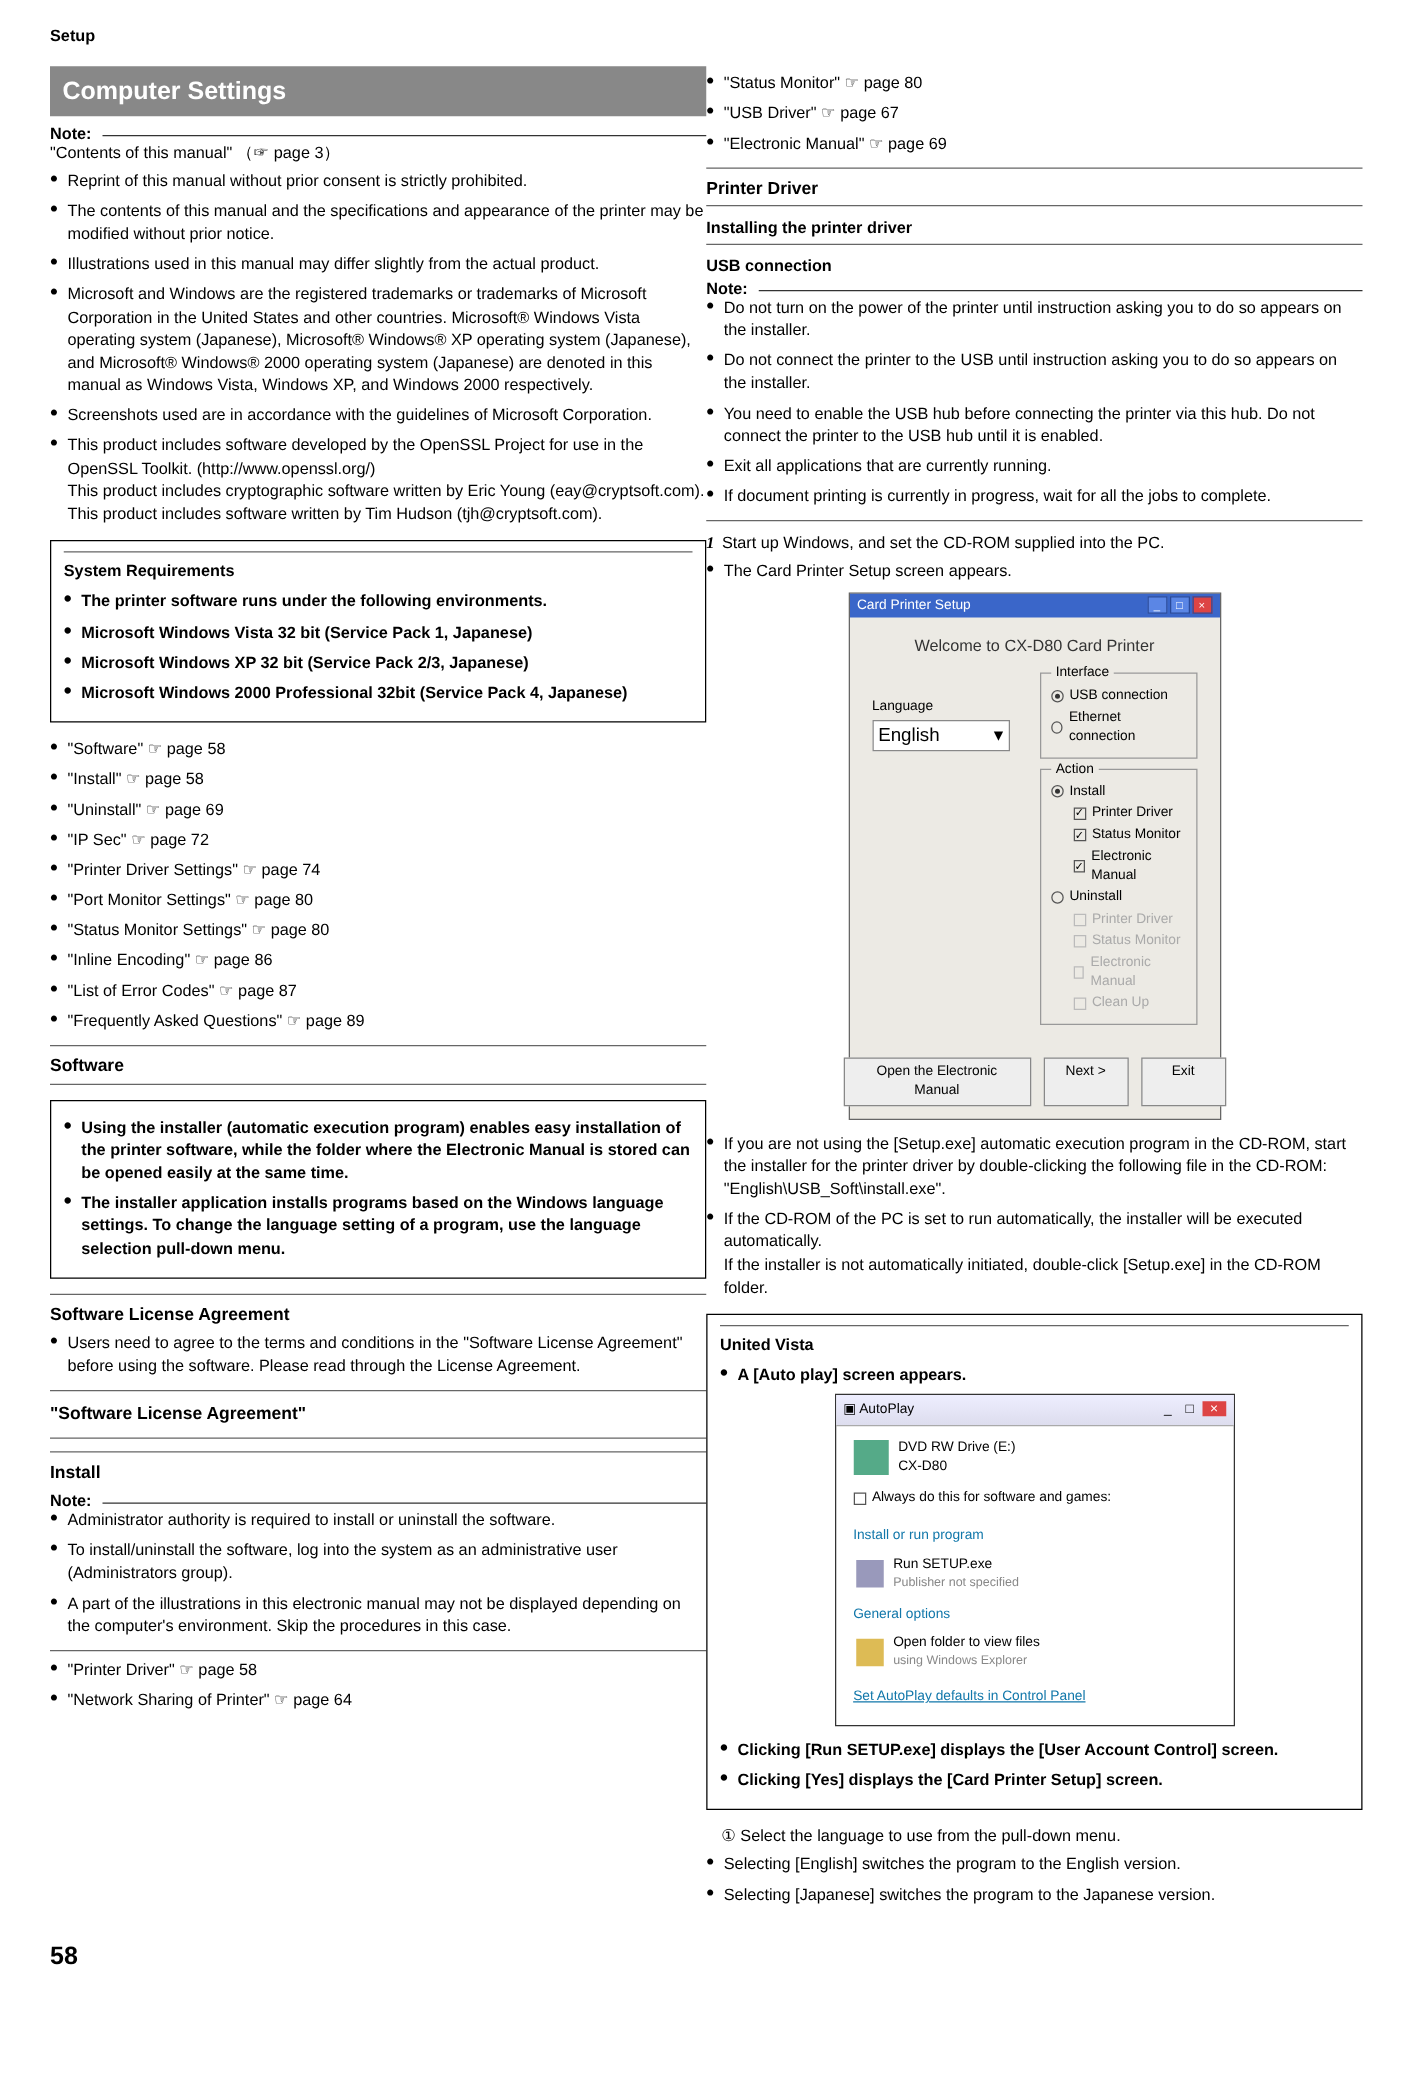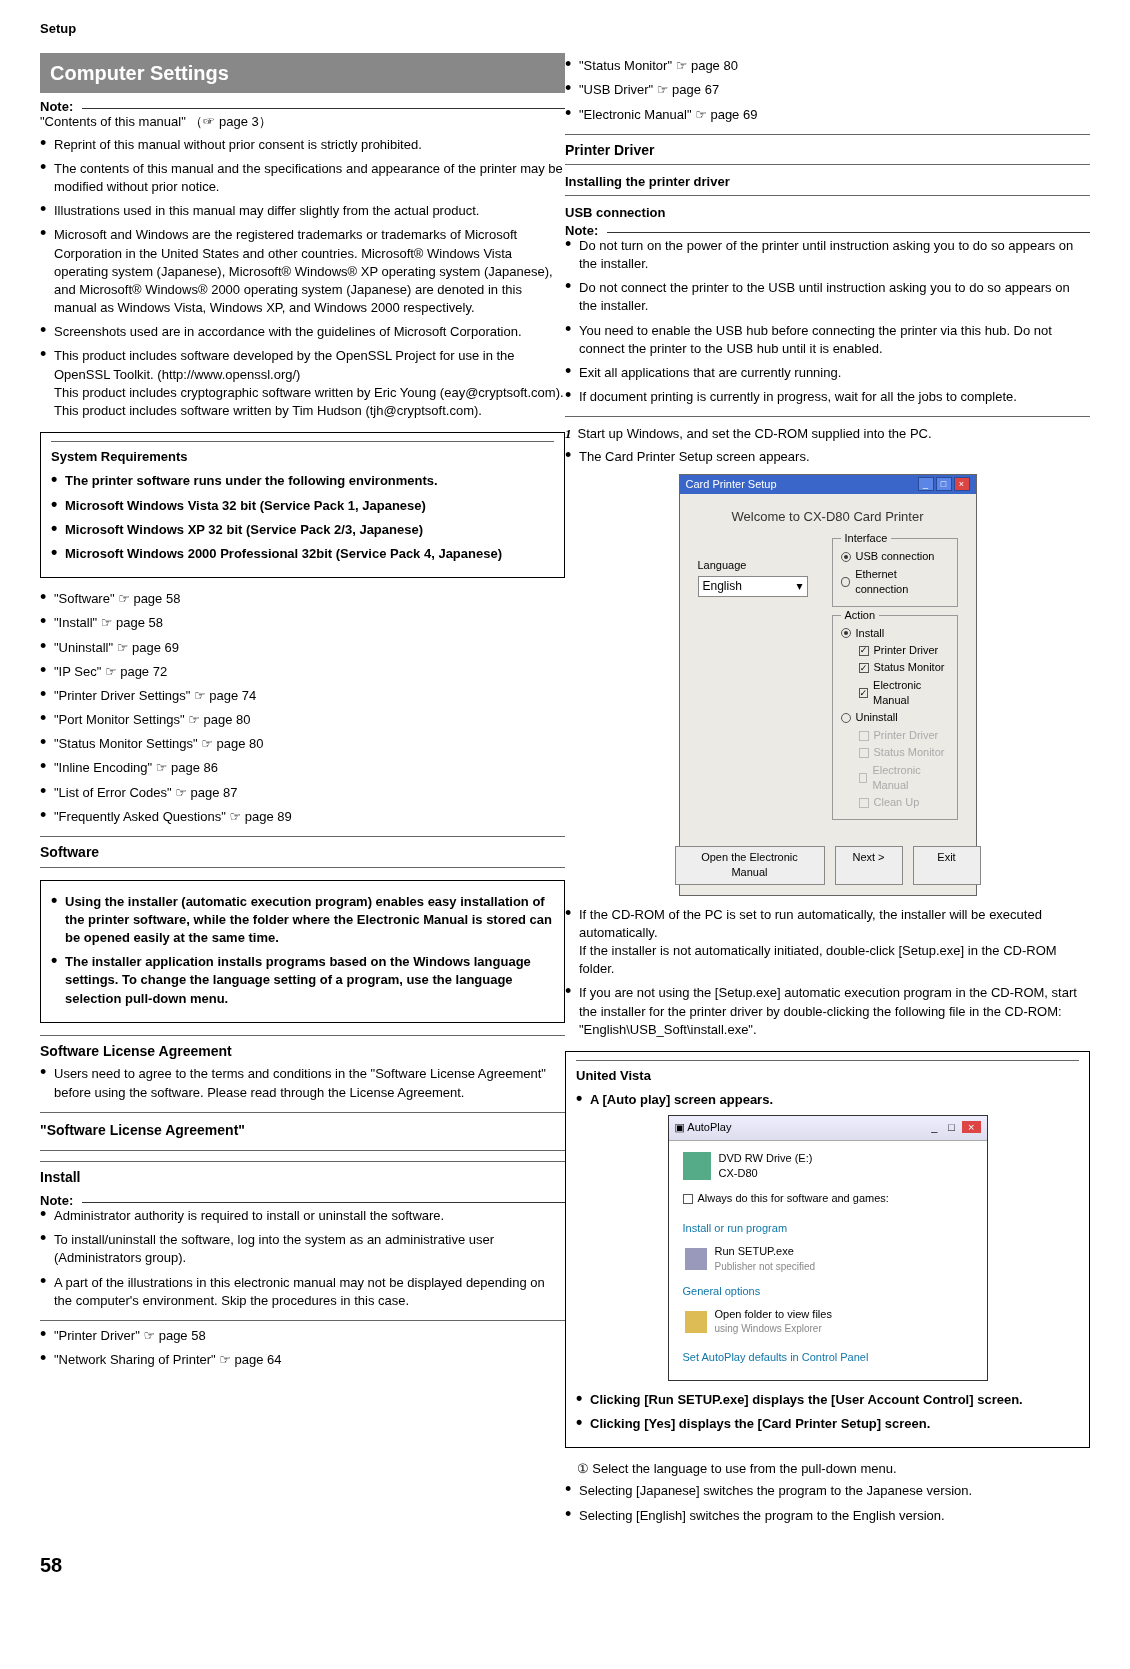--- a/index.html
+++ b/index.html
@@ -36,35 +36,35 @@
 .group{border:1px solid #999;padding:8px 8px 6px;margin-bottom:8px;position:relative;font-size:11px;background:#eceae4}
 .group .legend{position:absolute;top:-8px;left:8px;background:#eceae4;padding:0 4px;font-size:11px}
 .radio-line,.check-line{display:flex;align-items:center;gap:5px;margin:2px 0;font-size:11px}
 .radio{width:10px;height:10px;border:1px solid #555;border-radius:50%;display:inline-flex;align-items:center;justify-content:center}
 .radio.checked:after{content:"";width:4px;height:4px;background:#333;border-radius:50%}
 .checkbox{width:10px;height:10px;border:1px solid #555;display:inline-flex;align-items:center;justify-content:center;font-size:8px}
 .checkbox.checked:after{content:"✓";font-size:9px}
 .disabled{color:#aaa}
 .disabled .checkbox{border-color:#bbb}
 .lang-label{font-size:11px;margin-bottom:2px;margin-top:20px}
-.lang-select{border:1px solid #888;background:#fff;font-size:12px;padding:1px 4px;width:110px;display:flex;justify-content:space-between;align-items:center}
+.lang-select{border:1px solid #888;background:#fff;font-size:15px;padding:1px 4px;width:110px;display:flex;justify-content:space-between;align-items:center}
 .bottom-btns{display:flex;justify-content:center;gap:10px;padding:10px}
 .win-btn{border:1px solid #888;background:#eee;font-size:11px;padding:3px 12px;min-width:68px;text-align:center}
 .win-btn.wide{min-width:150px}
 .autoplay{border:1px solid #333;width:320px;margin:6px auto 10px;background:#fff;font-size:11px}
 .ap-title{background:linear-gradient(#eef,#dde);padding:4px 6px;display:flex;justify-content:space-between;align-items:center;border-bottom:1px solid #aaa}
 .ap-body{padding:10px 14px 14px}
 .ap-drive{display:flex;gap:8px;align-items:center;margin-bottom:10px}
 .ap-icon{width:28px;height:28px;background:#5a8}
 .ap-check{display:flex;gap:5px;align-items:center;margin-bottom:14px}
 .ap-sec{color:#17a;font-size:11px;margin:6px 0 4px}
 .ap-item{display:flex;gap:8px;align-items:center;padding:4px 2px}
 .ap-item-icon{width:22px;height:22px;background:#99b}
 .ap-item-sub{color:#888;font-size:10px}
-.ap-link{color:#17a;margin-top:10px;display:block}
+.ap-link{color:#17a;text-decoration:underline;margin-top:10px;display:block}
 .page-num{font-size:20px;font-weight:bold;margin-top:20px}
 .circled{display:inline}
 .sub-indent{padding-left:18px}
 </style>
 </head>
 <body>
 
 <div class="page-header">Setup</div>
 
 <div class="columns">
@@ -255,23 +255,23 @@
     </div>
   </div>
   <div class="bottom-btns">
     <div class="win-btn wide">Open the Electronic Manual</div>
     <div class="win-btn">Next &gt;</div>
     <div class="win-btn">Exit</div>
   </div>
 </div>
 
 <ul class="bullets">
+  <li>If you are not using the [Setup.exe] automatic execution program in the CD-ROM, start the installer for the printer driver by double-clicking the following file in the CD-ROM: "English\USB_Soft\install.exe".</li>
   <li style="white-space:pre-line">If the CD-ROM of the PC is set to run automatically, the installer will be executed automatically.
 If the installer is not automatically initiated, double-click [Setup.exe] in the CD-ROM folder.</li>
-  <li>If you are not using the [Setup.exe] automatic execution program in the CD-ROM, start the installer for the printer driver by double-clicking the following file in the CD-ROM: "English\USB_Soft\install.exe".</li>
 </ul>
 
 <div class="box">
   <hr class="thin" style="margin-top:0">
   <div class="box-title">United Vista</div>
   <ul class="bullets bold-list">
     <li>A [Auto play] screen appears.</li>
   </ul>
   <div class="autoplay">
     <div class="ap-title">
@@ -317,20 +317,20 @@
     <li>Clicking [Run SETUP.exe] displays the [User Account Control] screen.</li>
     <li>Clicking [Yes] displays the [Card Printer Setup] screen.</li>
   </ul>
 </div>
 
 <div style="padding-left:12px">
   <span class="circled">①</span>
   <span>Select the language to use from the pull-down menu.</span>
 </div>
 <ul class="bullets">
+  <li>Selecting [English] switches the program to the English version.</li>
   <li>Selecting [Japanese] switches the program to the Japanese version.</li>
-  <li>Selecting [English] switches the program to the English version.</li>
 </ul>
 
 </div>
 </div>
 
 <div class="page-num">58</div>
 
 </body></html>

